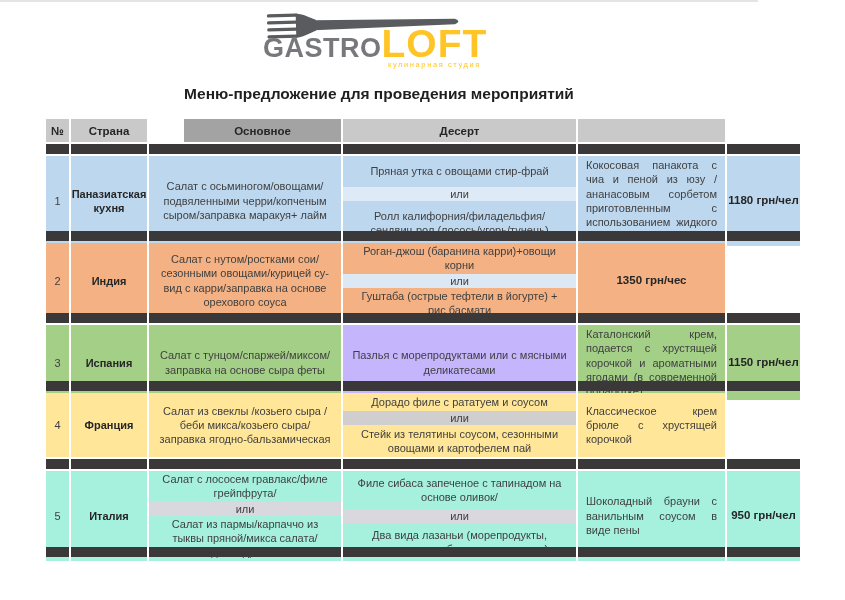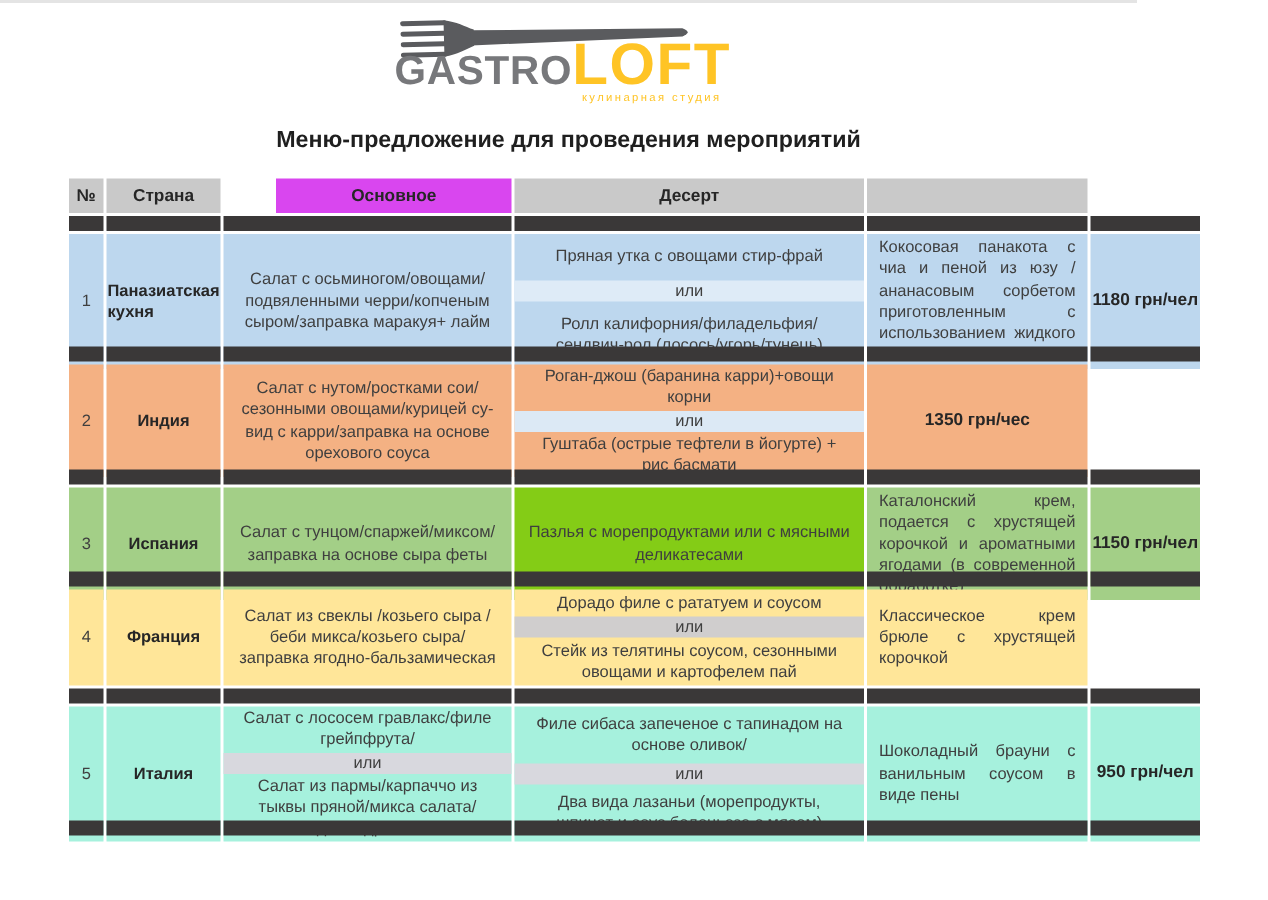--- a/index.html
+++ b/index.html
@@ -27,21 +27,21 @@
   .row.header{height:23px;}
   .row.header .cell{display:flex;align-items:center;justify-content:center;
     font-weight:bold;font-size:11.5px;color:#262626;}
   .row.sep{height:10px;}
   .r1{height:73px;}.r2{height:68px;}.r3{height:54px;}.r4{height:64px;}.r5{height:74px;}
 
   .cell{min-width:0;box-sizing:border-box;}
   .content .cell{font-size:11px;line-height:1.3;}
   .cell.num{display:flex;align-items:center;justify-content:center;}
   .cell.country{display:flex;align-items:center;justify-content:center;
-    font-weight:bold;padding:0 4px;color:#262626;}
+    font-weight:bold;text-align:center;padding:0 4px;color:#262626;}
   .cell.stack{display:flex;flex-direction:column;}
   .stack .part{flex:1 1 auto;display:flex;align-items:center;justify-content:center;
     text-align:center;padding:1px 9px;}
   .stack .or-band{flex:0 0 14px;display:flex;align-items:center;justify-content:center;}
   .cell.dessert{display:flex;align-items:center;padding:2px 8px;}
   .cell.dessert span{display:block;width:100%;text-align:justify;}
   .cell.price{display:flex;align-items:center;justify-content:center;
     font-weight:bold;color:#262626;font-size:11.5px;text-align:center;}
 </style>
 </head>
@@ -64,21 +64,21 @@
     <div class="tagline" style="color: rgb(255, 196, 37);">кулинарная студия</div>
   </div>
 
   <div class="page-title">Меню-предложение для проведения мероприятий</div>
 
   <div class="menu-table">
 
     <div class="row header">
       <div class="cell" style="background: rgb(201, 201, 201);">№</div>
       <div class="cell" style="background: rgb(201, 201, 201);">Страна</div>
-      <div class="cell" style="background: #d946ef; margin-left: 35px;">Основное</div>
+      <div class="cell" style="background: #a3a3a3; margin-left: 35px;">Основное</div>
       <div class="cell" style="background: rgb(201, 201, 201);">Десерт</div>
       <div class="cell" style="background: rgb(201, 201, 201);"></div>
     </div>
 
     <div class="row sep">
       <div class="cell" style="background: rgb(58, 56, 56);"></div>
         <div class="cell" style="background: rgb(58, 56, 56);"></div>
         <div class="cell" style="background: rgb(58, 56, 56);"></div>
         <div class="cell" style="background: rgb(58, 56, 56);"></div>
         <div class="cell" style="background: rgb(58, 56, 56);"></div>
@@ -133,21 +133,21 @@
         <div class="cell" style="background: rgb(58, 56, 56);"></div>
         <div class="cell" style="background: rgb(58, 56, 56);"></div>
     </div>
 
     <div class="row content r3">
       <div class="cell num" style="background: rgb(163, 207, 135);">3</div>
       <div class="cell country" style="background: rgb(163, 207, 135);">Испания</div>
       <div class="cell stack" style="background: rgb(163, 207, 135);">
         <div class="part">Салат с тунцом/спаржей/миксом/заправка на основе сыра феты</div>
       </div>
-      <div class="cell stack" style="background: #84cc16;">
+      <div class="cell stack" style="background: #c4b5fd;">
         <div class="part">Пазлья с морепродуктами или с мясными деликатесами</div>
       </div>
       <div class="cell dessert" style="background: rgb(163, 207, 135);">
           <span>Каталонский крем, подается с хрустящей корочкой и ароматными ягодами (в современной обработке)</span>
         </div>
       <div class="cell price" style="background: rgb(163, 207, 135);">1150 грн/чел</div>
     </div>
 
     <div class="row sep">
       <div class="cell" style="background: rgb(58, 56, 56);"></div>

